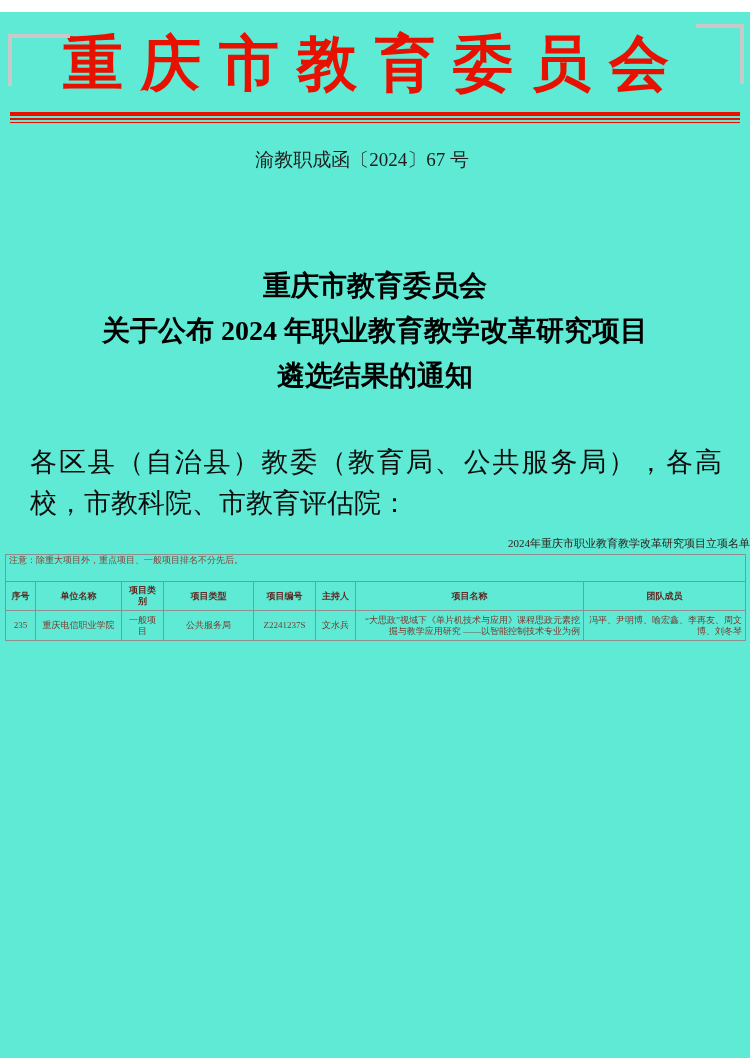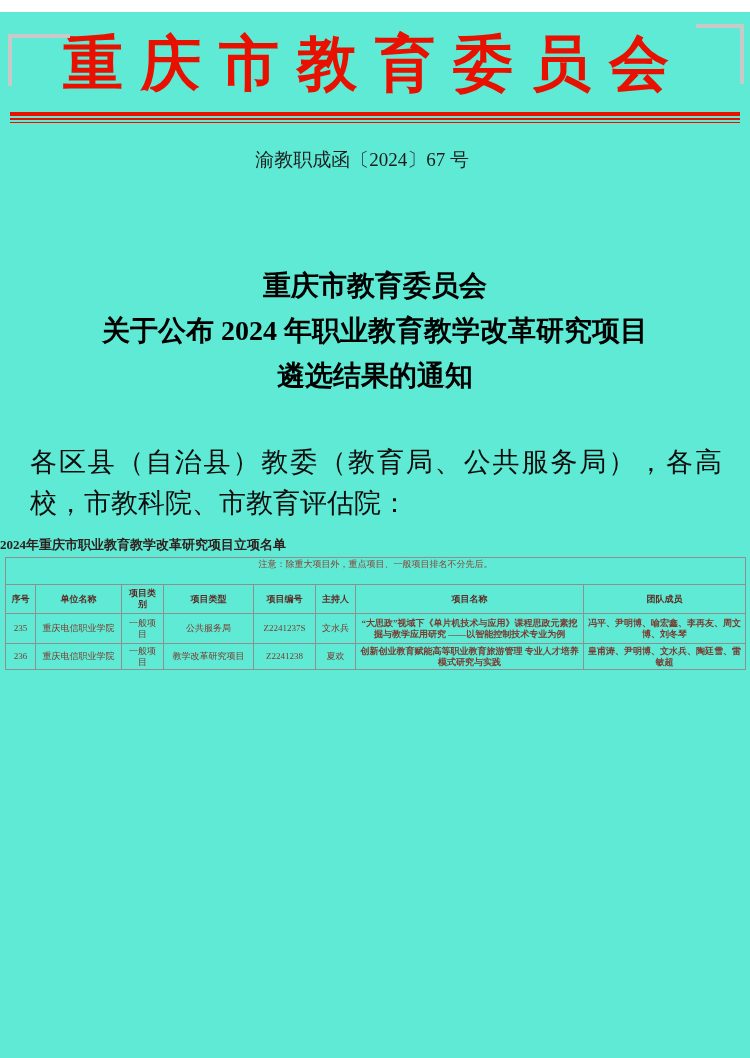--- a/index.html
+++ b/index.html
@@ -51,46 +51,46 @@
     font-size:27px;
     line-height:41px;
     text-align:justify;
     color:#0d0d0d;
   }
   .body-text p{margin:0;}
   .body-text p.indent{text-indent:2em;}
   
   .table-block{margin-top:12px;}
   .table-title{
-    text-align:left;
-    font-size:13px;
-    font-weight:bold;
+    text-align:right;
+    font-size:11px;
+    font-weight:normal;
     color:#30201d;
     margin-bottom:3px;
   }
   table.grid{
     width:740px;
     margin-left:5px;
     border-collapse:collapse;
     table-layout:fixed;
   }
   table.grid td,table.grid th{
     border:1px solid #8f8f8f;
     font-size:9px;
     line-height:11px;
     padding:1px 3px;
     vertical-align:middle;
     color:#7c392f;
     font-weight:normal;
     overflow:hidden;
   }
-  tr.note-row td{height:24px;vertical-align:top;text-align:center;color:#8a4038;}
+  tr.note-row td{height:24px;vertical-align:top;text-align:left;color:#8a4038;font-family:Liberation Mono, monospace;}
   tr.head-row th{height:26px;text-align:center;font-weight:bold;color:#5d2a24;}
   tr.data-row td{text-align:center;}
-  tr.data-row td.name-cell,tr.data-row td.team-cell{text-align:center;font-weight:bold;}
+  tr.data-row td.name-cell,tr.data-row td.team-cell{text-align:right;}
   tr.r1{height:30px;}
   tr.r2{height:26px;}
   tr.r3{height:26px;}
 </style>
 </head>
 <body>
 
 <div class="page">
 
   <div class="corner-mark corner-left"></div>
@@ -147,27 +147,17 @@
         <tr class="data-row r1">
           <td>235</td>
           <td>重庆电信职业学院</td>
           <td>一般项目</td>
           <td>公共服务局</td>
           <td>Z2241237S</td>
           <td>文水兵</td>
           <td class="name-cell">“大思政”视域下《单片机技术与应用》课程思政元素挖掘与教学应用研究 ——以智能控制技术专业为例</td>
           <td class="team-cell">冯平、尹明博、喻宏鑫、李再友、周文博、刘冬琴</td>
         </tr>
-        <tr class="data-row r2">
-          <td>236</td>
-          <td>重庆电信职业学院</td>
-          <td>一般项目</td>
-          <td>教学改革研究项目</td>
-          <td>Z2241238</td>
-          <td>夏欢</td>
-          <td class="name-cell">创新创业教育赋能高等职业教育旅游管理 专业人才培养模式研究与实践</td>
-          <td class="team-cell">皇甫涛、尹明博、文水兵、陶廷雪、雷敏超</td>
-        </tr>
       </tbody>
     </table>
   </div>
 
 </div>
 
 </body></html>

